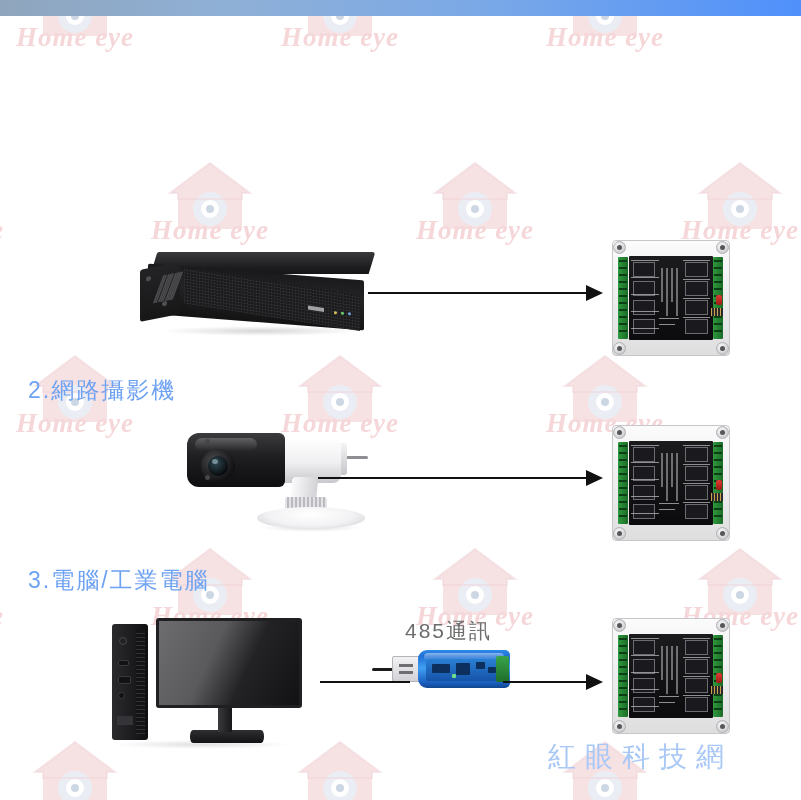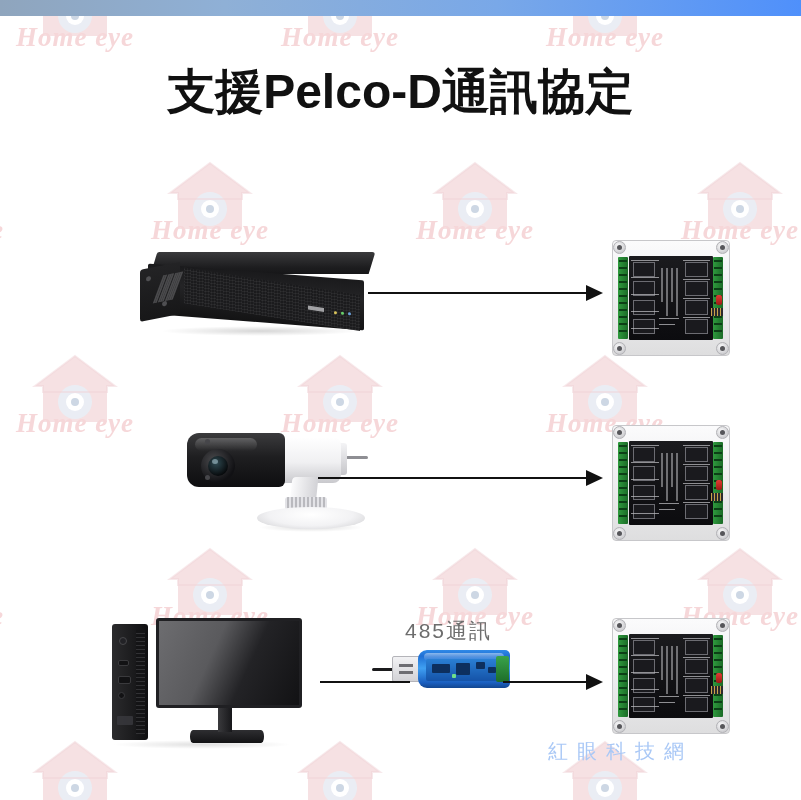--- a/index.html
+++ b/index.html
@@ -98,21 +98,21 @@
     left: 405px; top: 617px;
     font-size: 21px;
     color: #6d6d6d;
     letter-spacing: 2px;
     white-space: nowrap;
   }
 
   .brand {
     position: absolute;
     left: 548px; top: 738px;
-    font-size: 20px;
+    font-size: 28px;
     color: #a9c8f6;
     letter-spacing: 9px;
     white-space: nowrap;
   }
 
   
   .arrow { position: absolute; height: 20px; }
   .arrow .shaft {
     position: absolute; left: 0; top: 9px;
     height: 2px; background: #111;
@@ -663,22 +663,23 @@
                      <div class="wm-text">Home eye</div>
       </div>
       <div class="wm" style="left: 755px; top: 732px;">
                      </div>
     </div>
 
   <div class="topbar"></div>
 
   <div class="content">
 
-    <div class="title">支援Pelco-D通訊協定</div>
-
+
+    <div class="sec-label" id="label2">2.網路攝影機</div>
+    <div class="sec-label" id="label3">3.電腦/工業電腦</div>
 
     <div class="mid-label">485通訊</div>
 
     <div class="brand">紅眼科技網</div>
 
     <div class="dvr">
       <div class="dvr-shadow"></div>
       <div class="dvr-top"></div>
       <div class="dvr-body">
         <div class="dvr-mesh" style="left:36px;top:8px;"></div>

